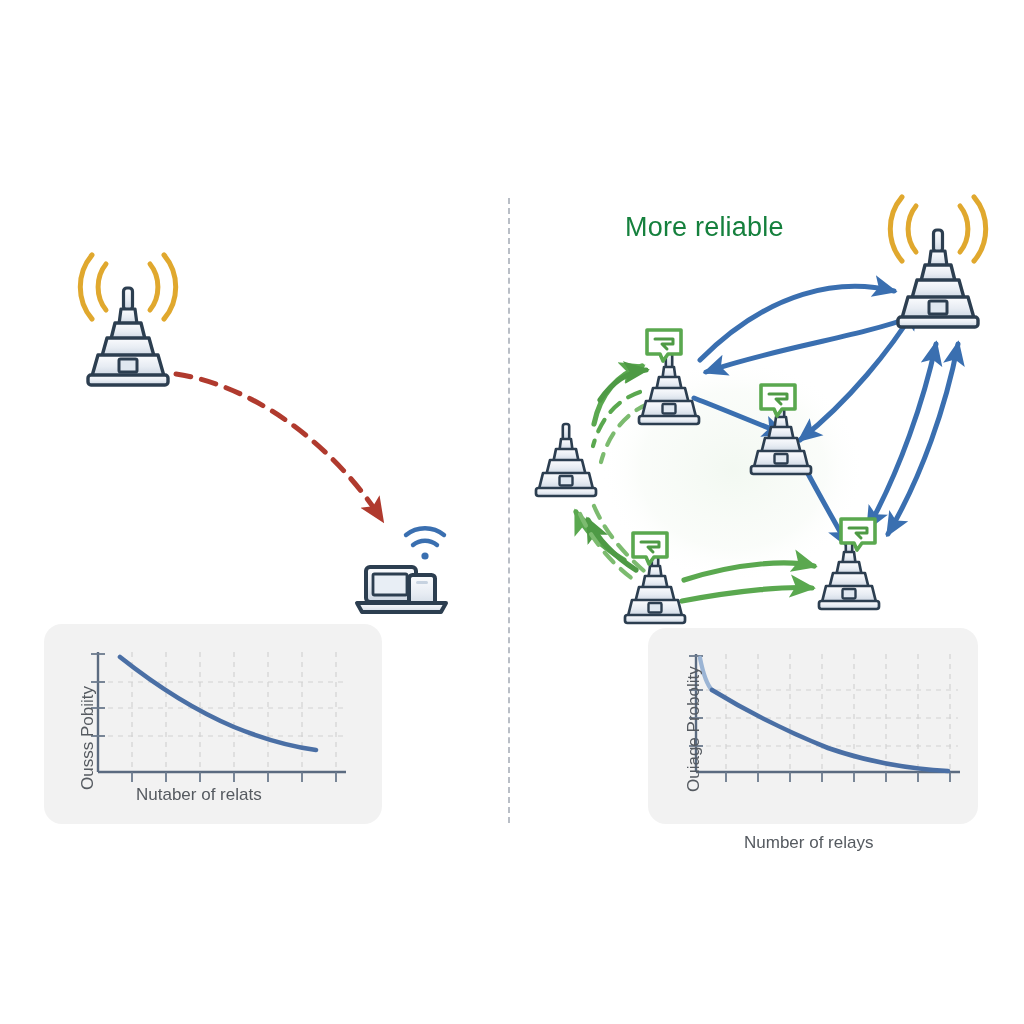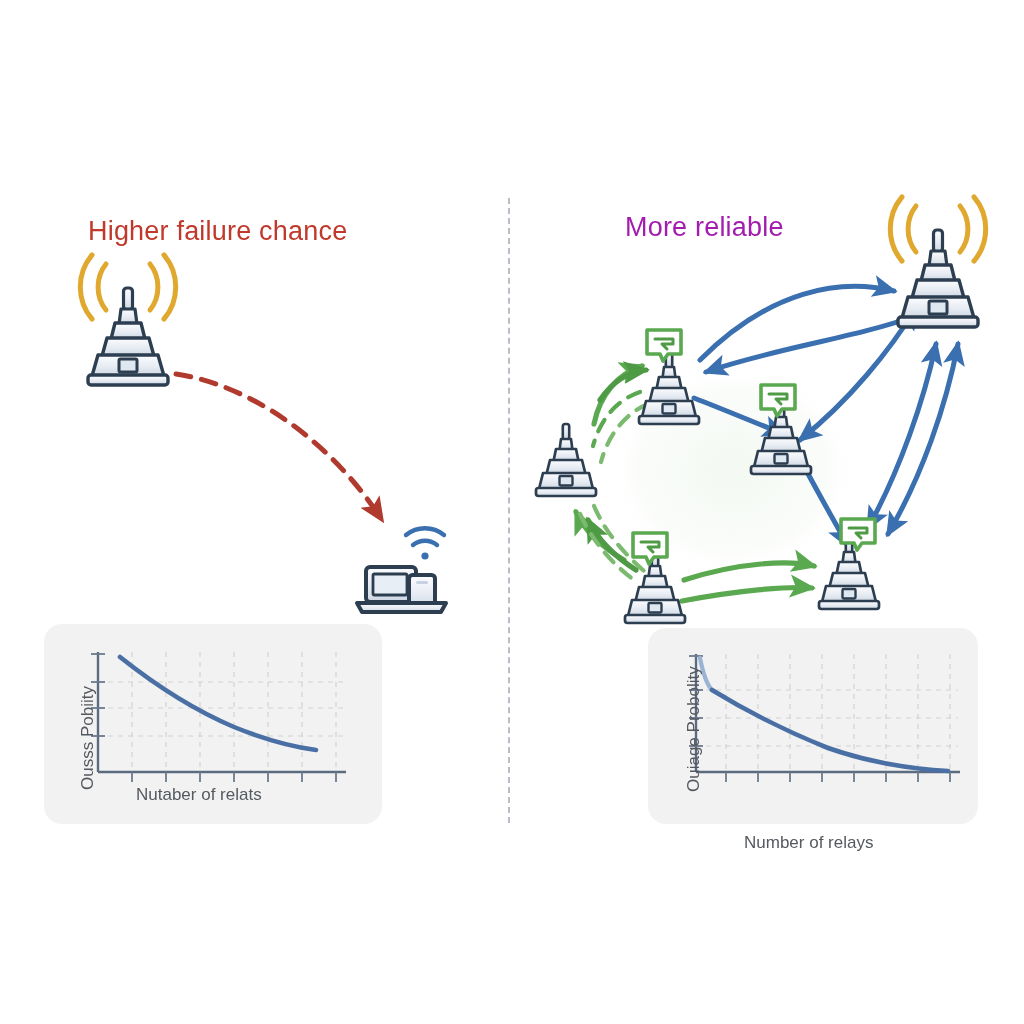--- a/index.html
+++ b/index.html
@@ -16,21 +16,21 @@
     font-family: "Liberation Sans", sans-serif;
   }
   .panel-title {
     position: absolute;
     font-size: 27px;
     font-weight: 400;
     letter-spacing: 0.2px;
     white-space: nowrap;
   }
   #title-left  { left: 88px;  top: 216px; color: #c0392b; }
-  #title-right { left: 625px; top: 212px; color: #a21caf; }
+  #title-right { left: 625px; top: 212px; color: #15803d; }
 
   #divider {
     position: absolute;
     left: 508px;
     top: 198px;
     width: 0;
     height: 625px;
     border-left: 2px dashed #b9bec6;
   }
 
@@ -68,21 +68,20 @@
     pointer-events: none;
   }
 </style>
 </head>
 <body>
 
 <div id="figure">
 
   <div id="divider"></div>
 
-  <div class="panel-title" id="title-left">Higher failure chance</div>
   <div class="panel-title" id="title-right">More reliable</div>
 
   <svg class="svg-layer" viewBox="0 0 1024 1024">
     <defs>
       <linearGradient id="towerFill" x1="0" y1="0" x2="0" y2="1">
         <stop offset="0%" stop-color="#fbfcfe"></stop>
         <stop offset="55%" stop-color="#e7ecf3"></stop>
         <stop offset="100%" stop-color="#ccd6e2"></stop>
       </linearGradient>
       <radialGradient id="clusterGlow" cx="50%" cy="50%" r="50%">

